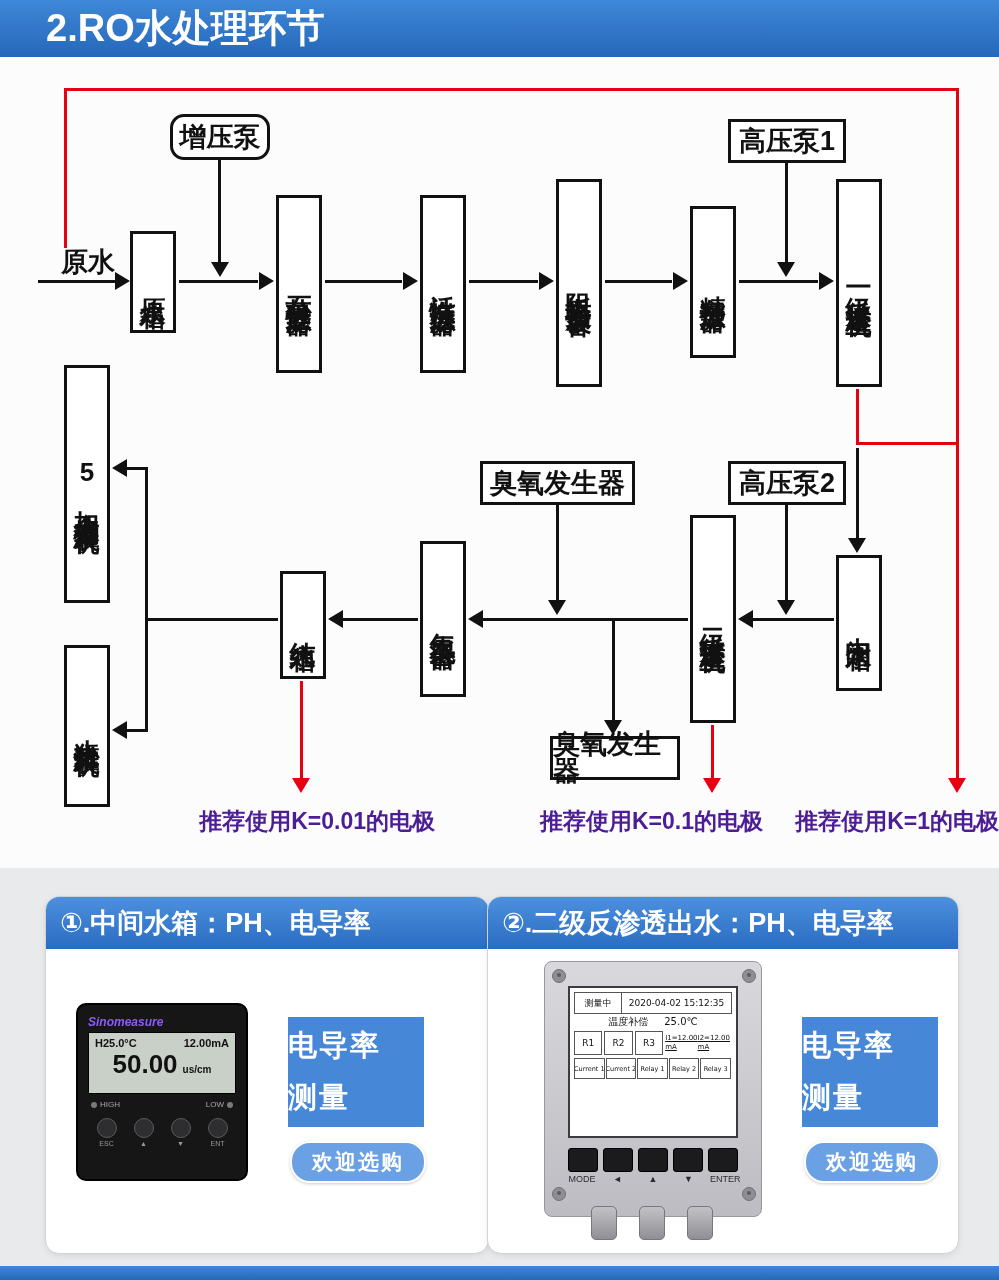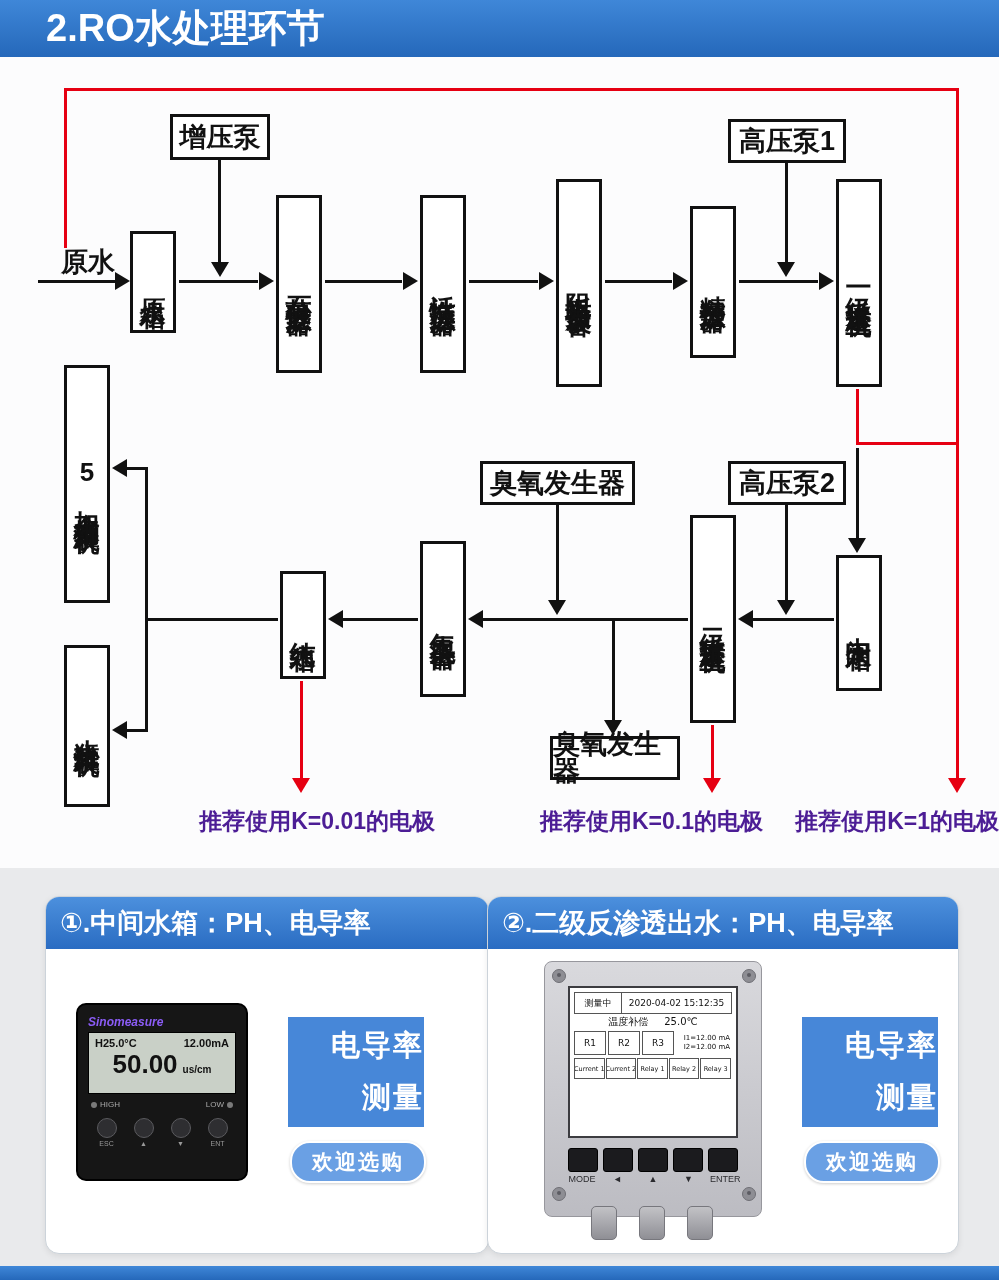--- a/index.html
+++ b/index.html
@@ -35,21 +35,21 @@
   
   .bottom-bg{left:0;top:868px;width:999px;height:412px;background:#e9eaec;}
   .bottom-bar{left:0;top:1266px;width:999px;height:14px;background:linear-gradient(#3f87d8,#2568ba);}
 
   .panel{position:absolute;background:#fff;border:1px solid #ccd3da;border-radius:14px;box-shadow:0 2px 6px rgba(0,0,0,.08);}
   .panel-header{position:absolute;left:0;top:0;right:0;height:52px;border-radius:13px 13px 0 0;
         background:linear-gradient(#4c90dd,#2a6cc2);color:#fff;font-weight:700;font-size:27px;
         line-height:52px;padding-left:14px;box-sizing:border-box;white-space:nowrap;overflow:hidden;}
 
   .promo{position:absolute;background:#4787d8;color:#fff;display:flex;flex-direction:column;
-        align-items:flex-end;justify-content:center;gap:12px;font-weight:700;font-size:29px;letter-spacing:2px;}
+        align-items:flex-start;justify-content:center;gap:12px;font-weight:700;font-size:29px;letter-spacing:2px;}
   .cta{position:absolute;background:#6aa0e4;border:2px solid #fff;border-radius:20px;color:#fff;
         font-size:21px;font-weight:700;display:flex;align-items:center;justify-content:center;
         letter-spacing:2px;cursor:pointer;box-shadow:0 1px 3px rgba(0,0,0,.2);}
 
   
   .device1{position:absolute;width:172px;height:178px;background:#161616;border-radius:10px;
         border:2px solid #000;padding:10px;box-sizing:border-box;}
   .d1-brand{font-size:12px;font-weight:700;font-style:italic;color:#8b5cf6;}
   .d1-lcd{margin-top:3px;height:62px;background:#c9d0c7;border:1px solid #000;padding:4px 6px;box-sizing:border-box;}
   .d1-row{display:flex;justify-content:space-between;font-size:11px;font-weight:700;color:#111;}
@@ -72,21 +72,21 @@
         border:2px solid #3c3c40;padding:4px;box-sizing:border-box;font-family:"DejaVu Sans",sans-serif;}
   .d2-r1{display:flex;height:20px;border:1px solid #555;font-size:9px;align-items:stretch;}
   .d2-r1c1{width:46px;border-right:1px solid #555;display:flex;align-items:center;justify-content:center;}
   .d2-r1c2{flex:1;display:flex;align-items:center;justify-content:center;}
   .d2-val{height:38px;display:flex;align-items:flex-end;justify-content:center;padding-bottom:2px;}
   .d2-big{font-size:28px;font-weight:700;line-height:1;}
   .d2-unit{font-size:10px;margin-left:7px;padding-bottom:3px;}
   .d2-temp{height:15px;display:flex;justify-content:center;gap:16px;font-size:10px;align-items:center;}
   .d2-r4{display:flex;height:24px;margin-top:2px;}
   .d2-relay{width:30px;border:1px solid #555;font-size:9px;display:flex;align-items:center;justify-content:center;margin-right:2px;}
-  .d2-outs{flex:1;display:flex;flex-direction:column;justify-content:center;align-items:flex-end;font-size:7px;line-height:1.35;padding-right:2px;}
+  .d2-outs{flex:1;display:flex;justify-content:center;align-items:center;font-size:7px;line-height:1.35;padding-right:2px;text-decoration:underline;}
   .d2-r5{display:flex;height:21px;margin-top:3px;}
   .d2-kcell{flex:1;border:1px solid #555;font-size:6.5px;display:flex;align-items:center;justify-content:center;margin-right:1px;white-space:nowrap;overflow:hidden;}
   .d2-btnrow{position:absolute;left:23px;top:186px;width:170px;display:flex;justify-content:space-between;}
   .d2-btn{width:28px;height:22px;background:#1b1b1e;border-radius:3px;border:1px solid #000;}
   .d2-lblrow{position:absolute;left:23px;top:212px;width:170px;display:flex;justify-content:space-between;}
   .d2-lbl{width:28px;text-align:center;font-size:9px;font-weight:400;color:#2a2a2e;}
   .gland{position:absolute;width:24px;height:32px;background:linear-gradient(#c2c2c6,#8f8f95);
         border:1px solid #77777d;border-radius:5px;}
 </style>
 </head>
@@ -144,21 +144,21 @@
     <div class="hline abs" style="left:147px;top:618px;width:131px;"></div>
     <div class="vline abs" style="left:145px;top:467px;height:265px;"></div>
     <div class="hline abs" style="left:127px;top:467px;width:20px;"></div>
     <div class="ah-l" style="left:112px;top:459px;"></div>
     <div class="hline abs" style="left:127px;top:729px;width:20px;"></div>
     <div class="ah-l" style="left:112px;top:721px;"></div>
     <div class="vline abs" style="left:612px;top:621px;height:100px;"></div>
     <div class="ah-d" style="left:604px;top:720px;"></div>
 
     <div class="freelabel" style="left:40px;top:244px;width:96px;">原水</div>
-    <div class="hbox" style="left:170px;top:114px;width:100px;height:46px;">增压泵</div>
+    <div class="hbox" style="left:170px;top:114px;width:100px;height:46px;border-radius:14px;">增压泵</div>
     <div class="hbox" style="left:728px;top:119px;width:118px;height:44px;">高压泵1</div>
     <div class="vbox" style="left:130px;top:231px;width:46px;height:102px;">原水箱</div>
     <div class="vbox" style="left:276px;top:195px;width:46px;height:178px;">石英砂过滤器</div>
     <div class="vbox" style="left:420px;top:195px;width:46px;height:178px;">活性炭过滤器</div>
     <div class="vbox" style="left:556px;top:179px;width:46px;height:208px;">阻垢器投加设备</div>
     <div class="vbox" style="left:690px;top:206px;width:46px;height:152px;">精密过滤器</div>
     <div class="vbox" style="left:836px;top:179px;width:46px;height:208px;">一级反渗透主机</div>
     <div class="hbox" style="left:480px;top:461px;width:155px;height:44px;">臭氧发生器</div>
     <div class="hbox" style="left:728px;top:461px;width:118px;height:44px;">高压泵2</div>
     <div class="vbox" style="left:836px;top:555px;width:46px;height:136px;">中间水箱</div>

